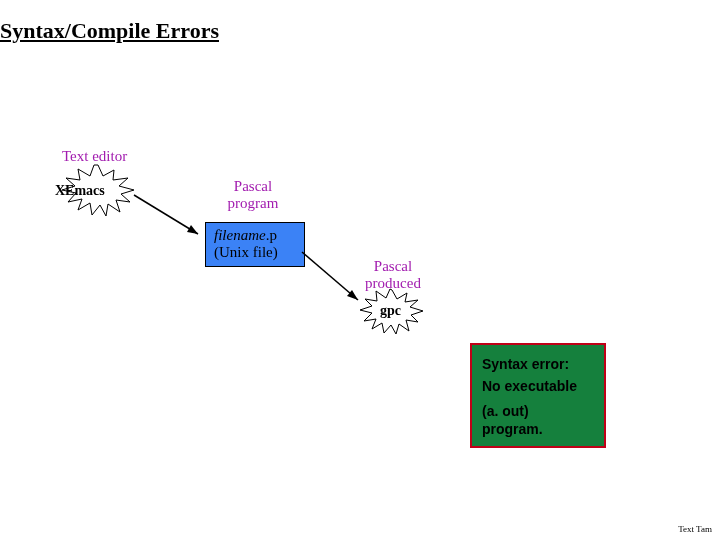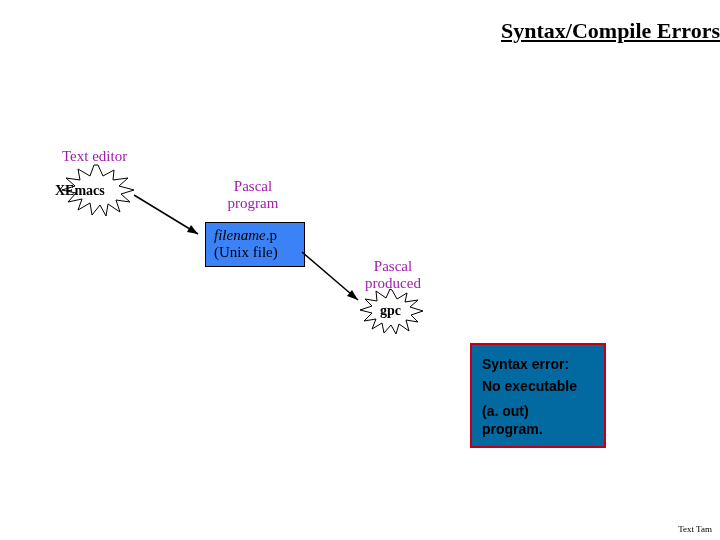--- a/index.html
+++ b/index.html
@@ -10,21 +10,21 @@
     background: white;
     font-family: "Times New Roman", Times, serif;
     position: relative;
     overflow: hidden;
   }
   .title {
     position: absolute;
     top: 18px;
     left: 0;
     width: 720px;
-    text-align: right;
+    text-align: left;
     font-size: 22px;
     font-weight: bold;
     text-decoration: underline;
     color: black;
   }
   .label {
     position: absolute;
     font-size: 15px;
     color: #a21caf;
     line-height: 1.15;
@@ -39,21 +39,21 @@
     background: #3b82f6;
   }
   .errorbox {
     position: absolute;
     border: 2px solid #c00018;
     padding: 8px 10px;
     font-family: Arial, Helvetica, sans-serif;
     font-size: 14px;
     font-weight: bold;
     line-height: 1.6;
-    background: #0369a1;
+    background: #15803d;
     color: black;
   }
   .footer {
     position: absolute;
     right: 8px;
     bottom: 6px;
     font-size: 9px;
     color: black;
   }
   svg.overlay {

